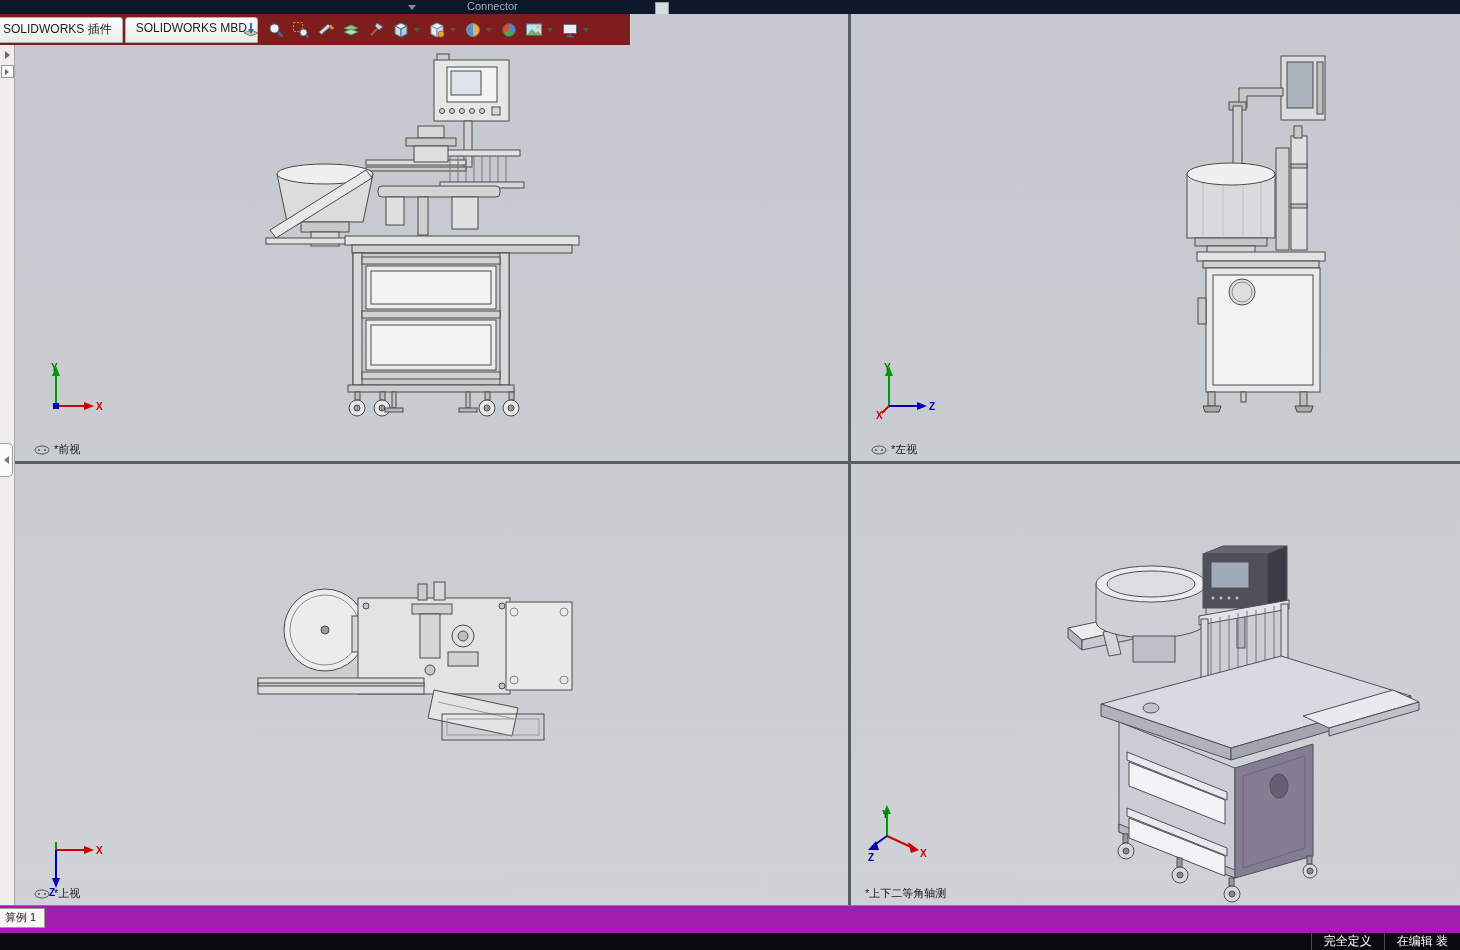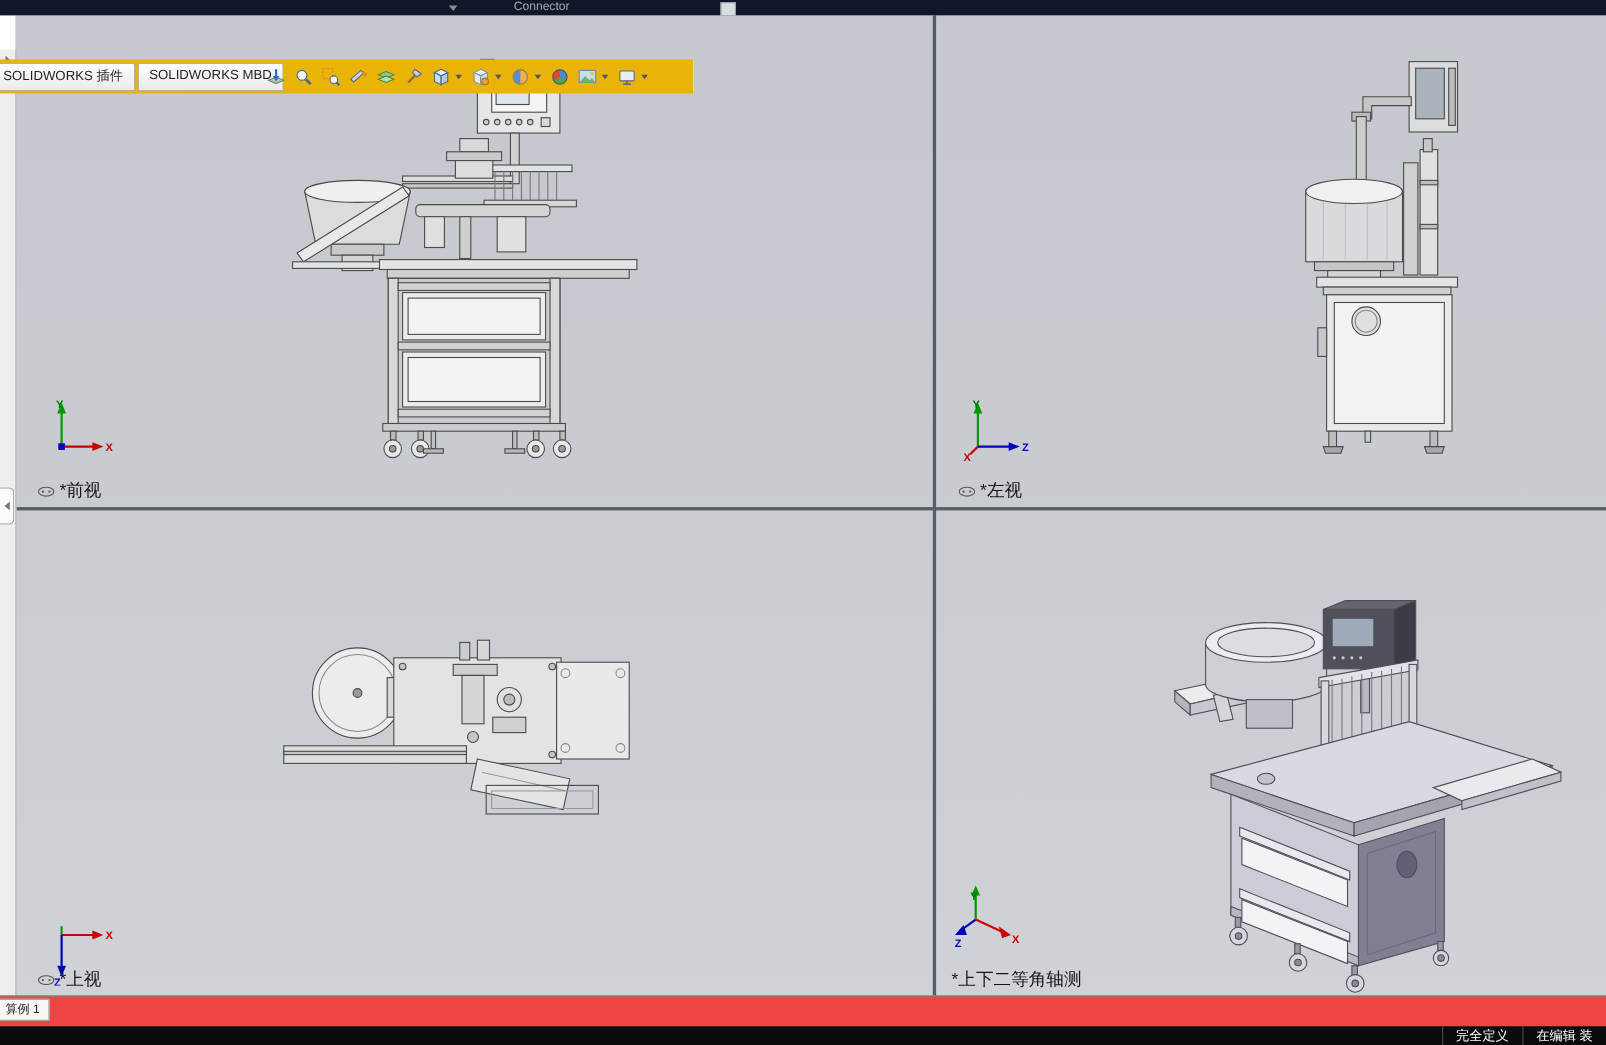--- a/index.html
+++ b/index.html
@@ -8,22 +8,22 @@
     background:#ffffff;font-family:"Liberation Sans",sans-serif;
     -webkit-user-select:none;user-select:none;
   }
   
   .top-strip{position:absolute;left:0;top:0;width:1460px;height:14px;background:#0f172a;overflow:hidden;z-index:12;}
   .menu-caret{position:absolute;left:408px;top:5px;width:0;height:0;
     border-left:4px solid transparent;border-right:4px solid transparent;border-top:5px solid #8a8a8a;}
   .connector-label{position:absolute;left:467px;top:0px;font-size:11px;color:#a9a9a9;}
   .partial-icon{position:absolute;left:655px;top:2px;width:12px;height:11px;background:#d8dde2;border:1px solid #9aa2aa;}
   
-  .toolbar-block{position:absolute;left:0;top:14px;width:630px;height:31px;background:#eab308;z-index:11;
-    border-right:1px solid #d5d5d5;margin-top:40px;}
+  .toolbar-block{position:absolute;left:0;top:14px;width:630px;height:31px;background:#7f1d1d;z-index:11;
+    border-right:1px solid #d5d5d5;}
   .tabs{position:absolute;left:-8px;top:3px;display:flex;}
   .tab{background:linear-gradient(#fdfdfd,#eaeaea);border:1px solid #aeaeae;border-radius:3px 3px 0 0;
     padding:3px 10px 4px 10px;font-size:12px;color:#222;margin-right:2px;white-space:nowrap;}
   .tool-row{position:absolute;left:238px;top:3px;display:flex;align-items:center;}
   .tbtn{width:25px;height:25px;display:flex;align-items:center;justify-content:center;border-radius:2px;}
   .tbtn svg{display:block;}
   .dd-caret{width:0;height:0;border-left:3.5px solid transparent;border-right:3.5px solid transparent;
     border-top:4px solid #555;margin:0 4px 0 1px;}
   
   .left-rail{position:absolute;left:0;top:45px;width:14px;height:860px;background:#efeeec;
@@ -42,26 +42,26 @@
     background:linear-gradient(180deg,#c5c9cf 0%,#c9cdd2 55%,#cfd3d8 100%);z-index:1;}
   .split-v{position:absolute;left:834px;top:0;width:3px;height:891px;background:#585d63;z-index:6;}
   .split-h{position:absolute;left:0;top:447px;width:1446px;height:3px;background:#585d63;z-index:6;}
   .quad{position:absolute;overflow:hidden;}
   .q1{left:0;top:0;width:834px;height:447px;}
   .q2{left:837px;top:0;width:609px;height:447px;}
   .q3{left:0;top:450px;width:834px;height:441px;}
   .q4{left:837px;top:450px;width:609px;height:441px;}
   .drawing{position:absolute;left:0;top:0;}
   .vp-label{position:absolute;bottom:4px;left:20px;display:flex;align-items:center;gap:4px;
-    font-size:16px;color:#151515;}
+    font-size:11px;color:#151515;}
   .vp-label.no-icon{left:14px;text-align:center;}
   .triad{position:absolute;}
   .triad text{font-size:10px;font-weight:bold;}
   
-  .bottom-strip{position:absolute;left:0;top:905px;width:1460px;height:28px;background:#ef4444;
+  .bottom-strip{position:absolute;left:0;top:905px;width:1460px;height:28px;background:#a21caf;
     border-top:1px solid #7e7e7e;z-index:12;}
   .study-tab{position:absolute;left:-4px;top:2px;background:#f8f7f4;border:1px solid #9a9a9a;
     font-size:11px;color:#222;padding:1px 8px 2px 8px;white-space:nowrap;}
   .status-bar{position:absolute;left:0;top:933px;width:1460px;height:17px;background:#0b0b0e;z-index:12;
     display:flex;align-items:center;justify-content:flex-end;color:#fff;font-size:12px;}
   .status-item{padding:0 12px;border-left:1px solid #4a4a52;height:100%;display:flex;align-items:center;white-space:nowrap;}
 </style>
 </head>
 <body>
 

